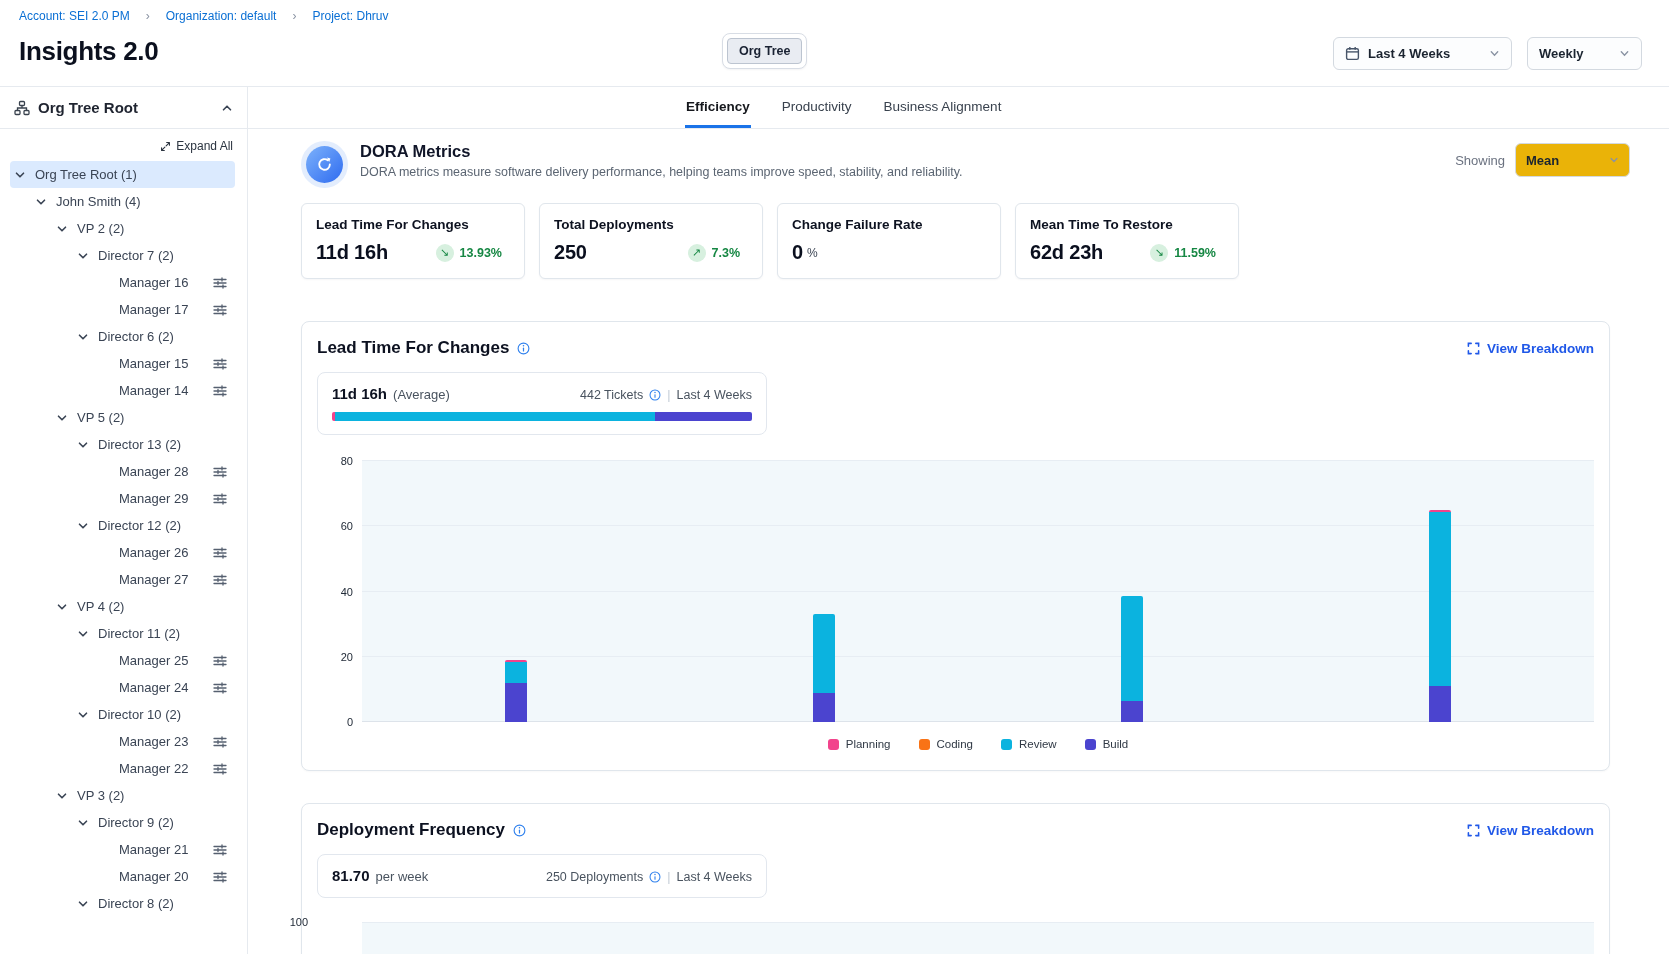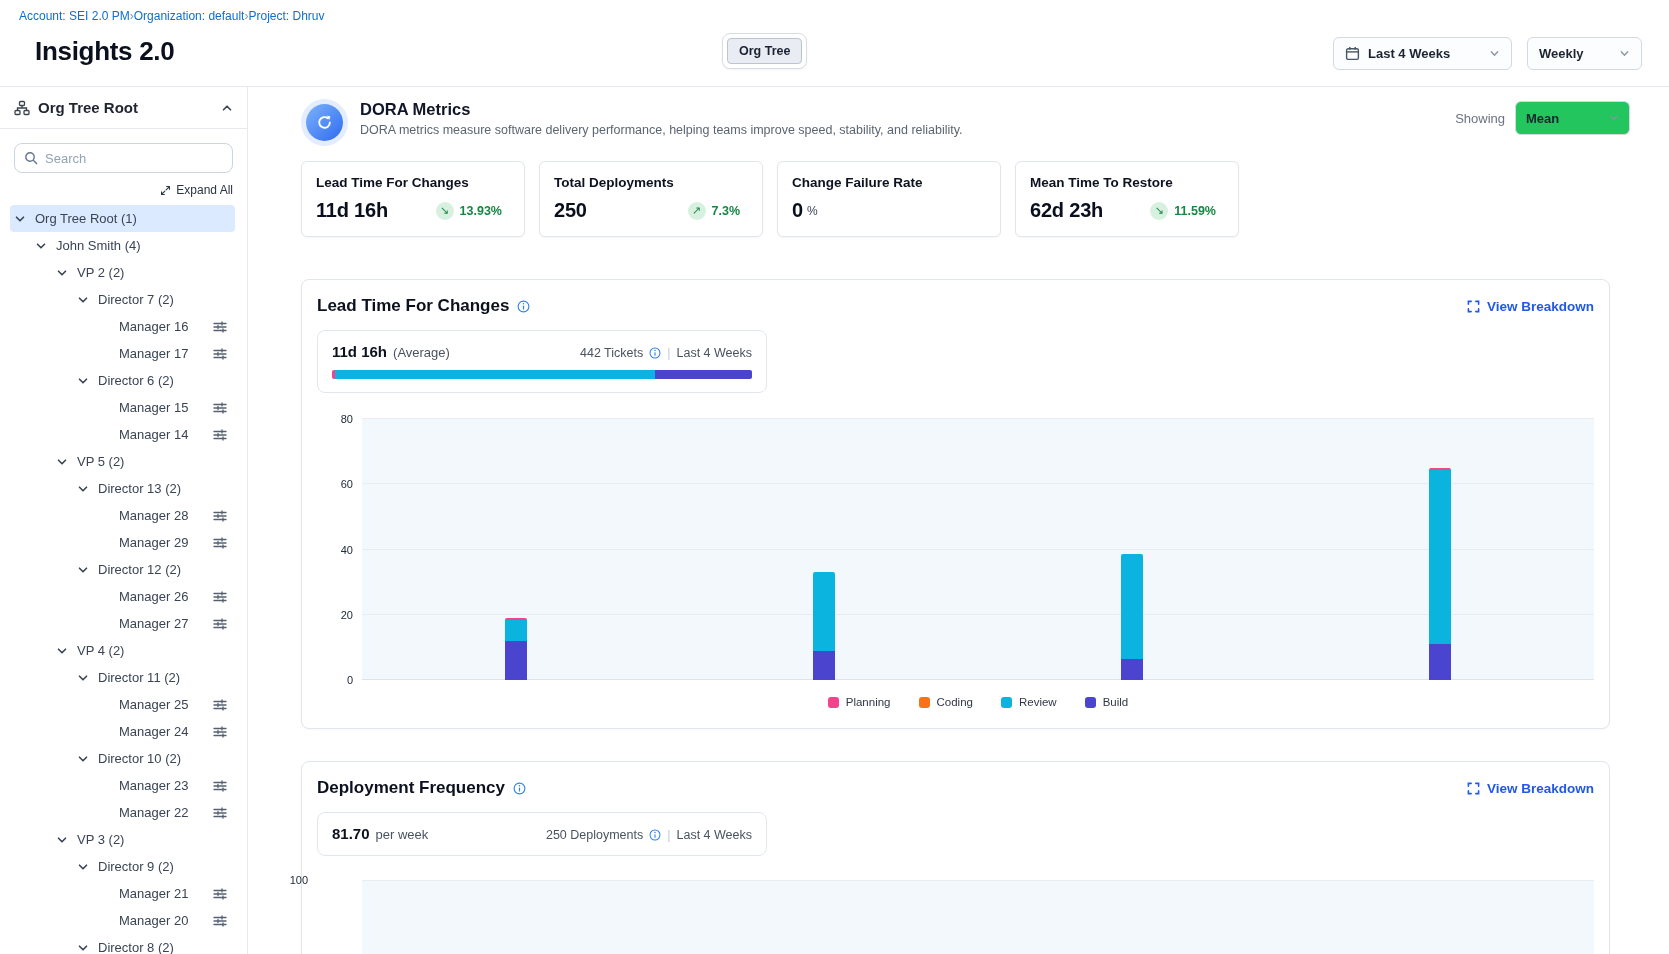--- a/index.html
+++ b/index.html
@@ -1,24 +1,24 @@
 <!DOCTYPE html>
 <html><head>
 <meta charset="utf-8">
 <style>
   * { margin:0; padding:0; box-sizing:border-box; }
   html,body { width:1669px; height:954px; overflow:hidden; background:#fff;
     font-family:"Liberation Sans", sans-serif; color:#1a2130; }
 
   
   .app-header { position:relative; height:86px; background:#fff; }
-  .breadcrumb { position:absolute; left:19px; top:9px; font-size:12px; display:flex; align-items:center; gap:0; }
+  .breadcrumb { position:absolute; left:19px; top:9px; font-size:12px; display:flex; align-items:center; gap:16px; }
   .breadcrumb a { color:#0a6fd4; text-decoration:none; cursor:pointer; }
   .crumb-sep { color:#8a93a3; font-size:12px; }
-  .page-title { position:absolute; left:35px; top:36px; font-size:26px; font-weight:700; color:#0b101e; letter-spacing:-0.3px; }
+  .page-title { position:absolute; left:19px; top:36px; font-size:26px; font-weight:700; color:#0b101e; letter-spacing:-0.3px; }
 
   .orgtree-btn-ring { position:absolute; left:722px; top:33px; border:1px solid #d8dde5; border-radius:8px; padding:4px; background:#fff; box-shadow:0 1px 2px rgba(16,24,40,.05); }
   .orgtree-btn { background:#e9ecf2; border:1px solid #bcc4d0; border-radius:4px; padding:5px 11px; font-size:12.5px; font-weight:600; color:#1a2233; cursor:pointer; }
 
   .hdr-select { position:absolute; top:37px; height:33px; display:flex; align-items:center; gap:8px;
     border:1px solid #d3d9e0; border-radius:6px; background:#fcfdfe; padding:0 11px; cursor:pointer; }
   .hdr-select .lbl { font-size:13px; font-weight:600; color:#1b2430; }
   .sel-period { left:1333px; width:179px; }
   .sel-granularity { left:1527px; width:115px; }
   .sel-caret { margin-left:auto; color:#8a93a3; display:flex; }
@@ -54,21 +54,21 @@
 
   
   .dora-row { display:flex; align-items:flex-start; }
   .dora-icon { width:37px; height:37px; border-radius:50%; background:linear-gradient(135deg,#7db2fb,#2e6bf0);
     box-shadow:0 0 0 5px #e3edfd; display:flex; align-items:center; justify-content:center; margin:4px 0 0 5px; }
   .dora-head { margin-left:17px; }
   .dora-title { font-size:16.5px; font-weight:700; color:#101528; }
   .dora-desc { font-size:12.5px; color:#5b6572; margin-top:4px; }
   .dora-right { position:absolute; right:39px; top:14px; display:flex; align-items:center; gap:10px; }
   .showing-lbl { font-size:13px; color:#6b7280; }
-  .mean-select { width:115px; height:30px; border:1px solid #d3d9e0; border-radius:6px; background:#22c55e; display:flex; align-items:center; padding:16px 10px; font-size:13px; font-weight:600; color:#1b2430; cursor:pointer; }
+  .mean-select { width:115px; height:30px; border:1px solid #d3d9e0; border-radius:6px; background:#eab308; display:flex; align-items:center; padding:16px 10px; font-size:13px; font-weight:600; color:#1b2430; cursor:pointer; }
 
   
   .cards-row { margin-top:20px; display:flex; gap:14px; }
   .m-card { width:224px; height:76px; border:1px solid #e0e6ec; border-radius:6px; background:#fff;
     box-shadow:0 1px 2px rgba(16,24,40,.04); padding:13px 14px; }
   .m-title { font-size:13.5px; font-weight:700; color:#0d1220; }
   .m-value-row { margin-top:9px; display:flex; align-items:center; }
   .m-value { font-size:20px; font-weight:800; color:#0a0f1e; letter-spacing:-0.2px; }
   .m-suffix { font-size:12px; color:#3c4554; margin-left:4px; }
   .m-badge { margin-left:auto; margin-right:8px; display:flex; align-items:center; }
@@ -165,27 +165,20 @@
             <path d="M8 5.5V8M3.5 10.5V8h9v2.5"></path>
           </svg>
       </span>
       <span class="sb-title">Org Tree Root</span>
       <span class="collapse">
         <svg width="12" height="12" viewBox="0 0 12 12" fill="none" stroke="currentColor" stroke-width="1.6" stroke-linecap="round" stroke-linejoin="round" style="transform:rotate(180deg)">
             <path d="M2.5 4.2 6 7.8 9.5 4.2"></path>
           </svg>
       </span>
     </div>
-    <div class="search-wrap">
-      <svg width="14" height="14" viewBox="0 0 14 14" fill="none" stroke="currentColor" stroke-width="1.4">
-          <circle cx="6" cy="6" r="4.2"></circle>
-          <line x1="9.3" y1="9.3" x2="13" y2="13"></line>
-        </svg>
-      <input placeholder="Search" style="">
-    </div>
     <div class="expand-all">
       <svg width="11" height="11" viewBox="0 0 14 14" fill="none" stroke="currentColor" stroke-width="1.4" stroke-linecap="round" stroke-linejoin="round">
           <path d="M8.5 2H12v3.5M12 2 7.8 6.2M5.5 12H2V8.5M2 12l4.2-4.2"></path>
         </svg>
       <span>Expand All</span>
     </div>
     <div class="tree">
         <div class="tree-row selected" style="padding-left: 4px;">
           <span class="tree-chev">
             <svg width="12" height="12" viewBox="0 0 12 12" fill="none" stroke="currentColor" stroke-width="1.6" stroke-linecap="round" stroke-linejoin="round">
@@ -435,20 +428,25 @@
             <svg width="12" height="12" viewBox="0 0 12 12" fill="none" stroke="currentColor" stroke-width="1.6" stroke-linecap="round" stroke-linejoin="round">
               <path d="M2.5 4.2 6 7.8 9.5 4.2"></path>
             </svg>
           </span>
           <span class="tree-label">Director 8 (2)</span>
         </div>
       </div>
   </aside>
 
   <main class="main">
+    <div class="tabs-bar">
+        <div class="tab active">Efficiency</div>
+        <div class="tab">Productivity</div>
+        <div class="tab">Business Alignment</div>
+      </div>
 
     <div class="content">
 
       <div class="dora-row">
         <div class="dora-icon">
           <svg width="19" height="19" viewBox="0 0 20 20" fill="none">
               <path d="M15.6 10a5.6 5.6 0 1 1-2.1-4.4" stroke="#fff" stroke-width="2" stroke-linecap="round"></path>
               <path d="M12.6 2.6l3.6 1.2-1.2 3.5z" fill="#fff"></path>
             </svg>
         </div>

